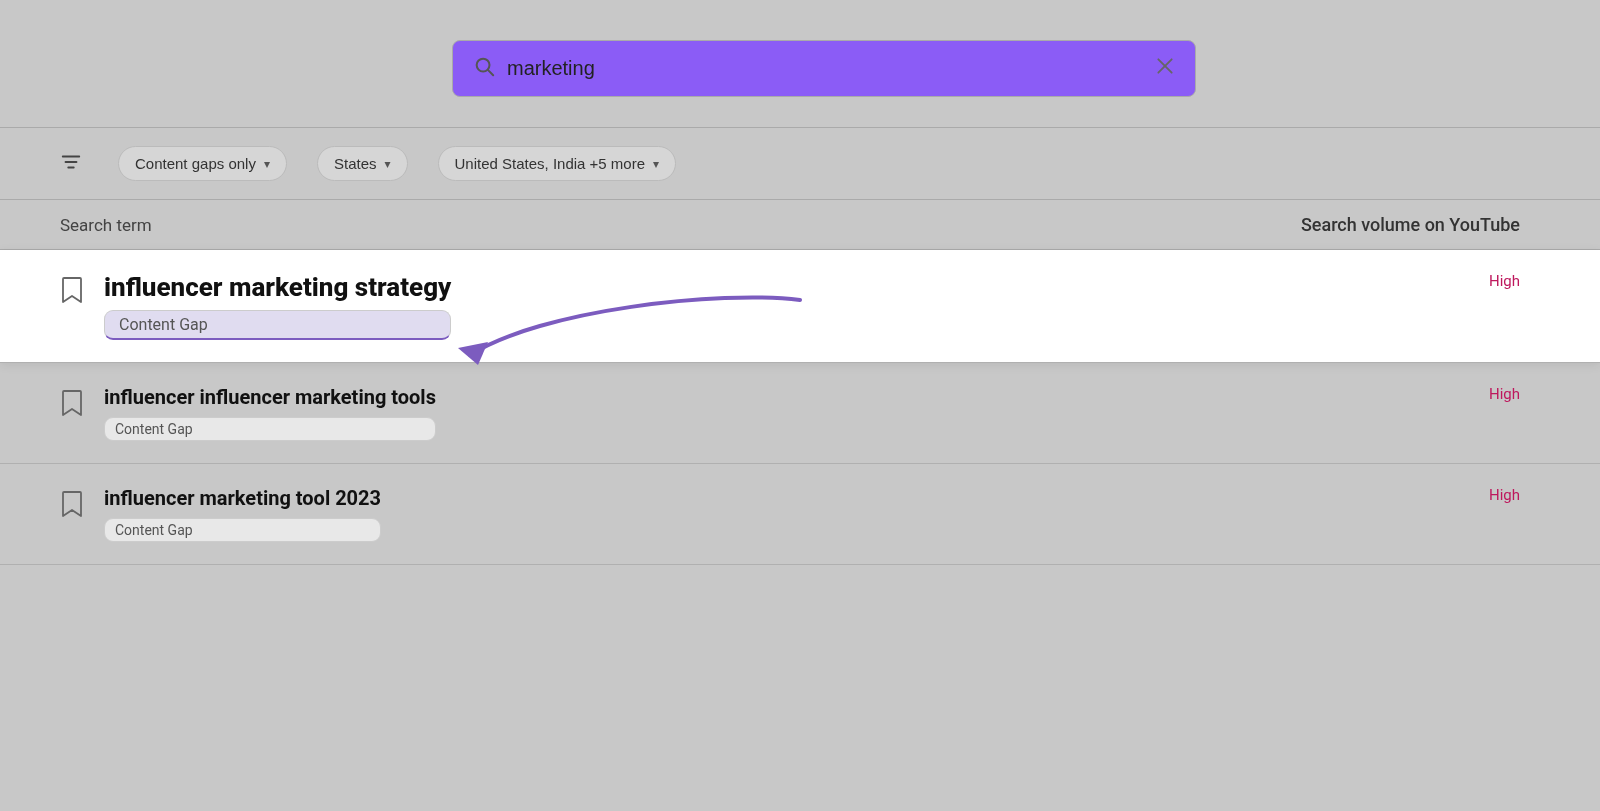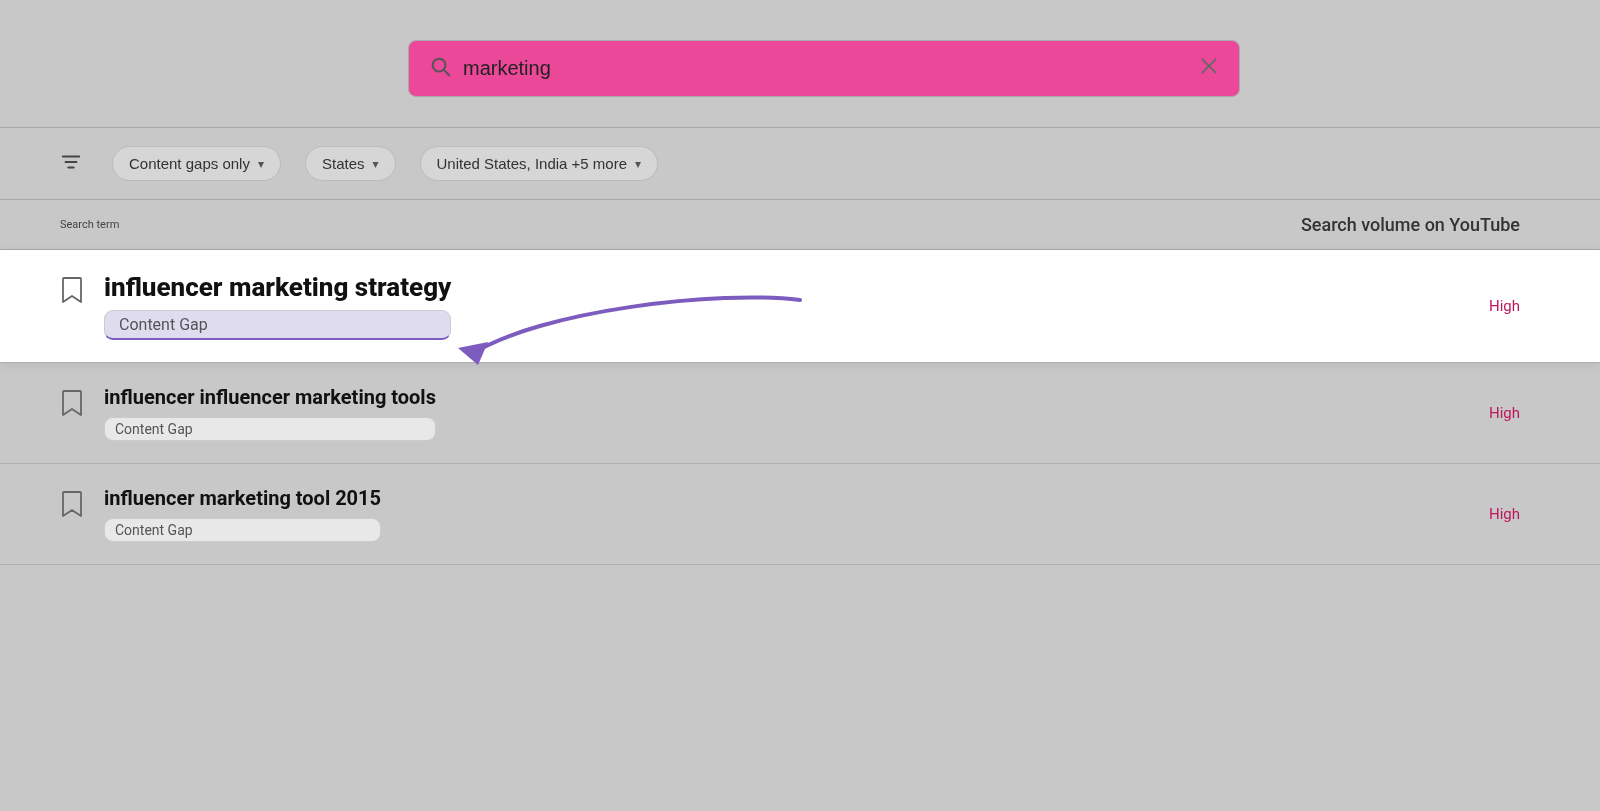--- a/index.html
+++ b/index.html
@@ -13,25 +13,25 @@
 
     .search-container {
       display: flex;
       justify-content: center;
       padding: 40px 20px 30px;
     }
 
     .search-box {
       display: flex;
       align-items: center;
-      background: #ec4899;
+      background: #8b5cf6;
       border: 1.5px solid #aaa;
       border-radius: 8px;
       padding: 14px 20px;
-      width: 832px;
+      width: 744px;
       gap: 12px;
       margin-left: 48px;
     }
 
     .search-icon-wrap {
       color: #555;
       font-size: 20px;
       flex-shrink: 0;
     }
 
@@ -55,21 +55,21 @@
     .divider {
       height: 1px;
       background: #aaa;
       width: 100%;
     }
 
     .filters-row {
       display: flex;
       align-items: center;
       padding: 18px 60px;
-      gap: 24px;
+      gap: 30px;
       background: #c8c8c8;
     }
 
     .filter-icon {
       font-size: 18px;
       color: #444;
       margin-right: 6px;
     }
 
     .filter-chip {
@@ -93,21 +93,21 @@
 
     .table-header {
       display: flex;
       justify-content: space-between;
       align-items: center;
       padding: 14px 60px;
       background: #c8c8c8;
     }
 
     .table-header-left {
-      font-size: 11px;
+      font-size: 17px;
       color: #444;
       font-weight: 400;
     }
 
     .table-header-right {
       font-size: 18px;
       color: #333;
       font-weight: 500;
       padding-right: 20px;
     }
@@ -119,21 +119,21 @@
     }
 
     .results-area {
       background: #c8c8c8;
       position: relative;
     }
 
     
     .result-row {
       display: flex;
-      align-items: center;
+      align-items: flex-start;
       justify-content: space-between;
       padding: 22px 60px;
       border-bottom: 1px solid #b0b0b0;
       position: relative;
     }
 
     .result-row.highlighted {
       background: #ffffff;
       z-index: 10;
       box-shadow: 0 2px 10px rgba(0,0,0,0.08);
@@ -313,20 +313,20 @@
   </div>
 
   <div class="result-row">
     <div class="result-row-left">
       <span class="bookmark-icon">
         <svg width="24" height="28" viewBox="0 0 24 28" fill="none" stroke="#666" stroke-width="1.8" stroke-linecap="round" stroke-linejoin="round">
           <path d="M4 2 H20 A1 1 0 0 1 21 3 V26 L12 20 L3 26 V3 A1 1 0 0 1 4 2 Z"></path>
         </svg>
       </span>
       <div class="result-content">
-        <span class="result-title">influencer marketing tool 2015</span>
+        <span class="result-title">influencer marketing tool 2023</span>
         <span class="content-gap-badge">Content Gap</span>
       </div>
     </div>
     <span class="result-volume">High</span>
   </div>
 
 </div>
 
 </body></html>

